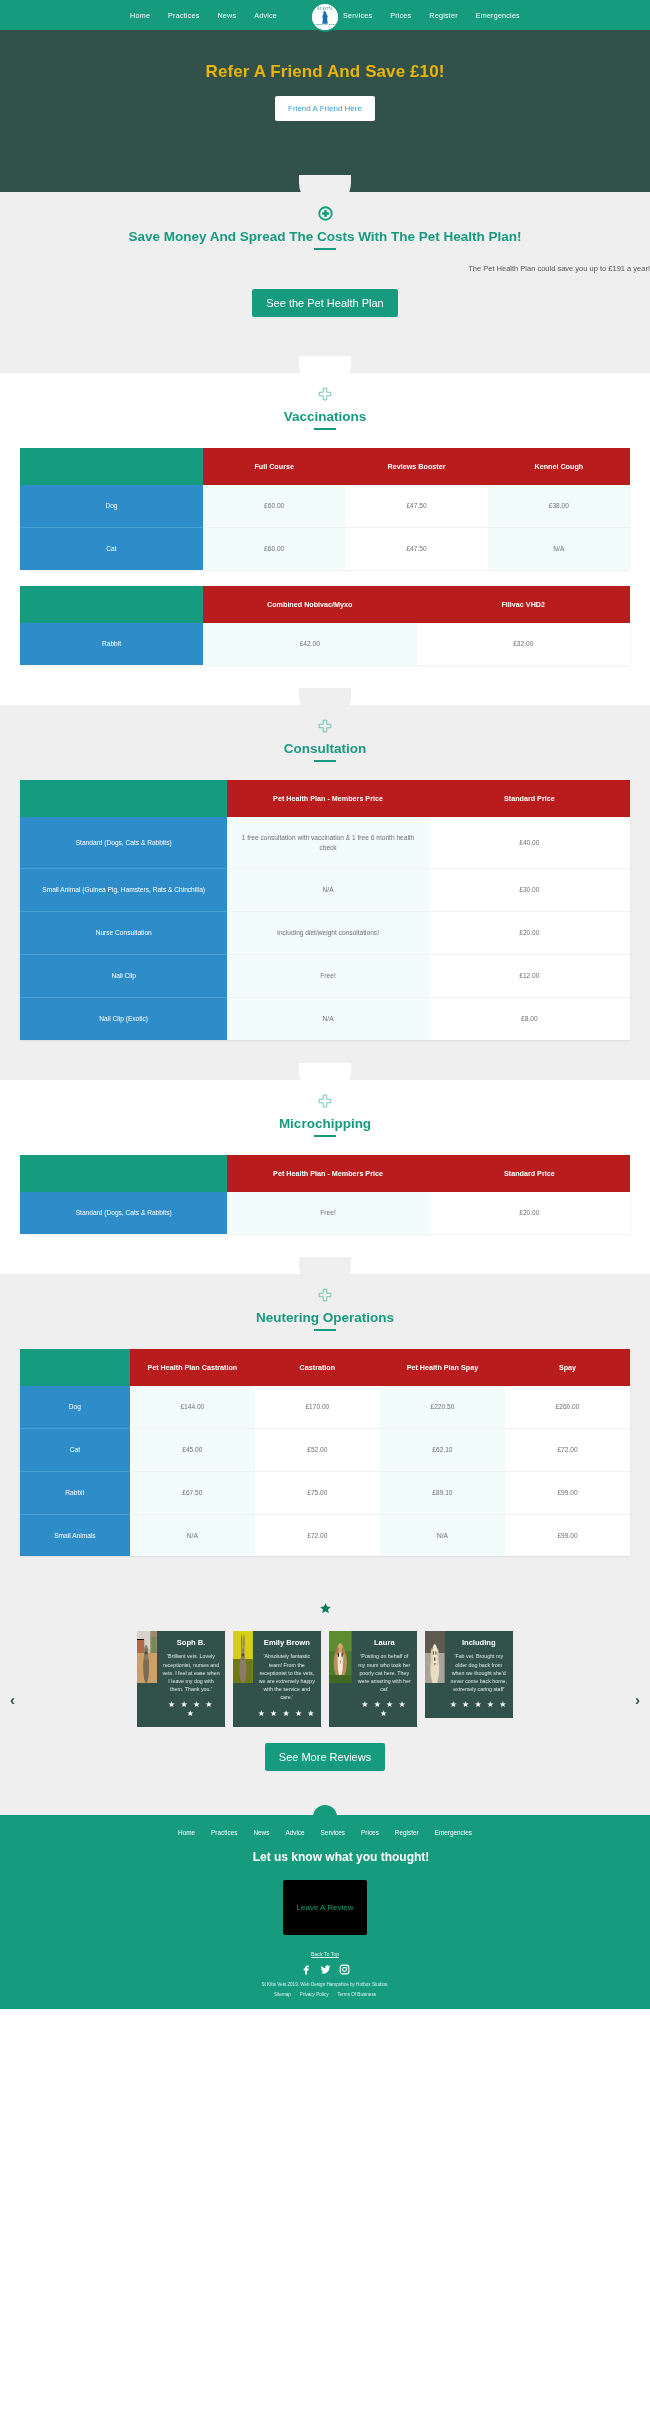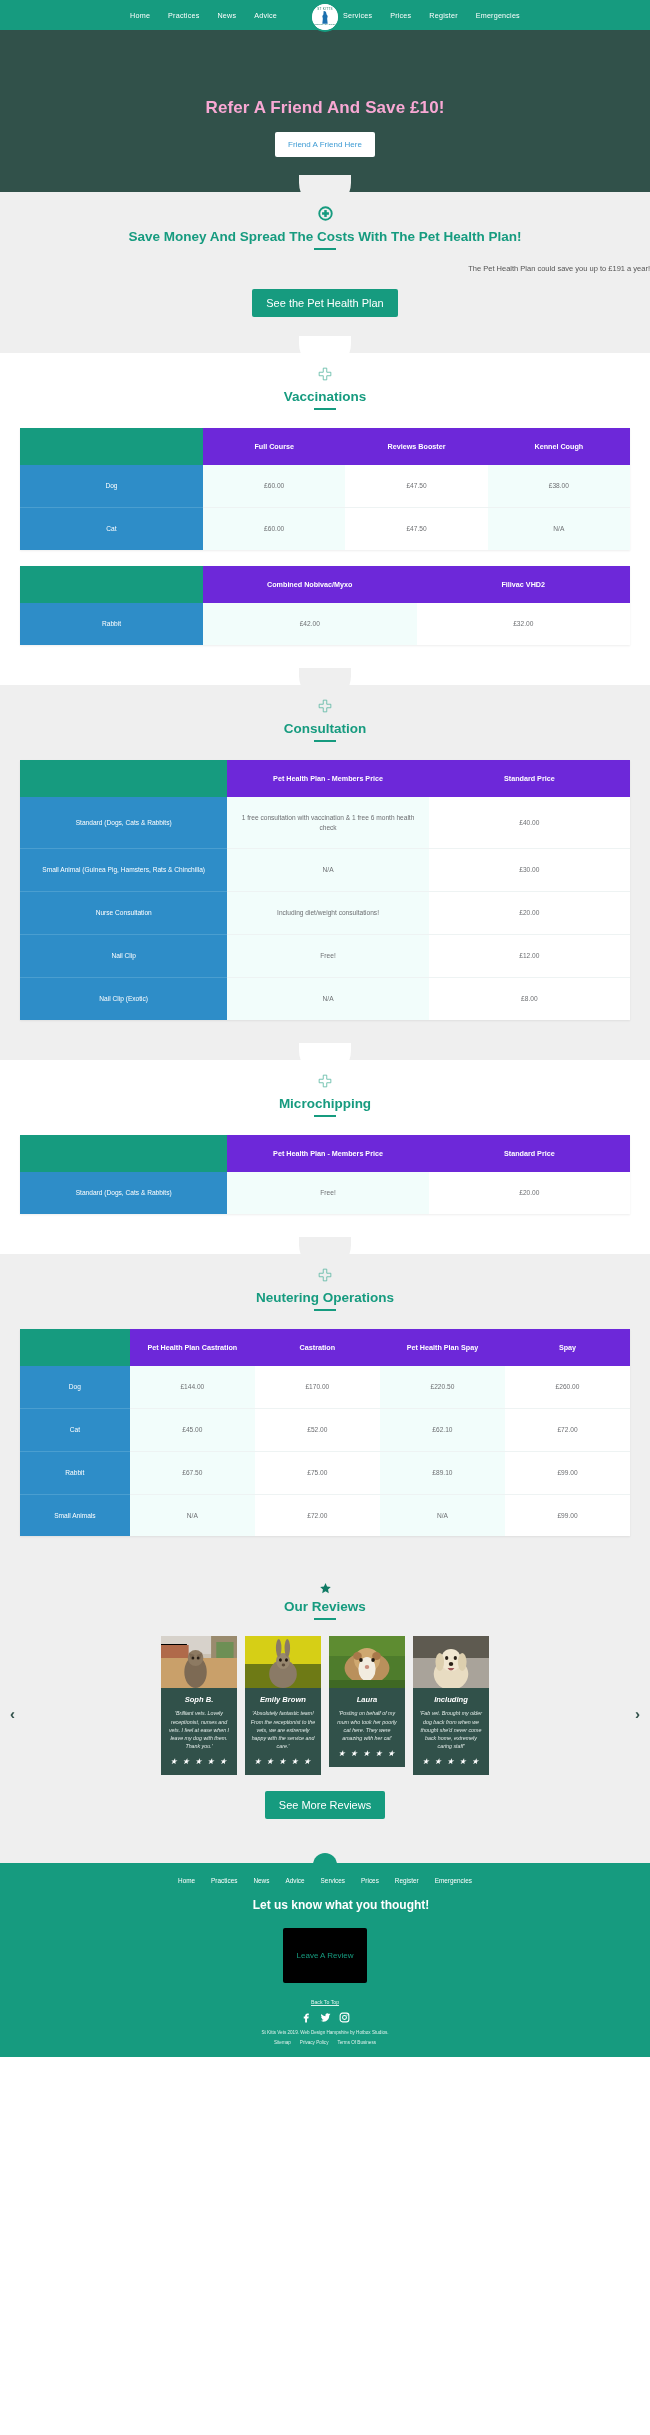--- a/index.html
+++ b/index.html
@@ -59,25 +59,24 @@
   .hero {
     background: #31514a;
     height: 162px;
     position: relative;
     display: flex;
     flex-direction: column;
     align-items: center;
     padding-top: 32px;
   }
   .hero h1 {
-    color: #f9a8d4;
+    color: #eab308;
     font-size: 17px;
     font-weight: bold;
     letter-spacing: .1px;
-    margin-top: 36px;
   }
   .hero .btn-white {
     margin-top: 14px;
     background: #ffffff;
     color: #3d9bd4;
     border: none;
     border-radius: 2px;
     font-size: 8px;
     padding: 8px 13px;
     cursor: pointer;
@@ -143,21 +142,21 @@
 
   
   .tbl-wrap { padding: 0 20px; margin-top: 18px; }
   table.price {
     width: 100%;
     border-collapse: collapse;
     table-layout: fixed;
     box-shadow: 0 1px 2px rgba(0,0,0,.07);
   }
   table.price th {
-    background: #6d28d9;
+    background: #b91c1c;
     color: #ffffff;
     font-size: 7.2px;
     font-weight: bold;
     padding: 14px 4px;
     text-align: center;
     vertical-align: middle;
   }
   table.price th.blank { background: #169b7f; }
   table.price td {
     font-size: 6.6px;
@@ -187,23 +186,23 @@
   }
   .rev-title .ul { display:block; width:22px;height:2px;background:#169b7f;margin:4px auto 0;}
   .rev-row {
     display: flex;
     justify-content: center;
     gap: 8px;
     padding: 16px 26px 0;
     align-items: flex-start;
   }
   .rev-card {
-    width: 76px;
+    width: 88px;
     background: #31514a;
-    display: flex; flex-direction: column; font-style: italic;
+    display: flex; flex-direction: row;
   }
   .rev-photo { width: 100%; height: 52px; display:block; }
   .rev-body { padding: 7px 5px 9px; text-align:center; }
   .rev-name { color:#ffffff; font-size:7.6px; font-weight:bold; }
   .rev-text { color:#e2ebe8; font-size:5.3px; line-height:1.55; margin-top:5px; }
   .rev-stars { margin-top:7px; color:#ffffff; font-size:8px; letter-spacing:1.5px; }
   .arrow {
     position:absolute; top:50%; transform:translateY(-10px);
     color:#31514a; font-size:15px; font-weight:bold; cursor:pointer;
     user-select:none;
@@ -265,21 +264,21 @@
         <div class="logo-bottom-text">VETERINARY GROUP</div>
       </div>
     </div>
   </div>
 
   <div class="hero">
     <h1>Refer A Friend And Save £10!</h1>
     <button class="btn-white">Friend A Friend Here</button>
   </div>
 
-  <div class="section sec-grey" style="padding-bottom:36px;">
+  <div class="section sec-grey" style="padding-bottom:56px;">
     <div class="notch notch-grey"></div>
     <div class="sec-icon">
       <svg width="15" height="15" viewBox="0 0 24 24">
         <circle cx="12" cy="12" r="10" fill="none" stroke="#169b7f" stroke-width="3"></circle>
         <rect x="10" y="6.5" width="4" height="11" fill="#169b7f"></rect>
         <rect x="6.5" y="10" width="11" height="4" fill="#169b7f"></rect>
       </svg>
     </div>
     <div class="sec-title">
       <span>Save Money And Spread The Costs With The Pet Health Plan!</span>
@@ -487,24 +486,20 @@
         </tbody>
       </table>
     </div>
   </div>
 
   <div class="reviews">
     <div class="star-top">
       <svg width="13" height="13" viewBox="0 0 24 24">
           <path d="M12 2l2.9 6.3 6.9.8-5.1 4.7 1.4 6.8L12 17.2 5.9 20.6l1.4-6.8L2.2 9.1l6.9-.8z" fill="#0f7a64"></path>
         </svg>
-    </div>
-    <div class="rev-title">
-      <span>Our Reviews</span>
-      <span class="ul"></span>
     </div>
 
     <div class="arrow left">‹</div>
     <div class="arrow right">›</div>
 
     <div class="rev-row">
 
       <div class="rev-card">
         <svg class="rev-photo" viewBox="0 0 88 52" preserveAspectRatio="none">
           <rect width="88" height="52" fill="#cbc2b4"></rect>

